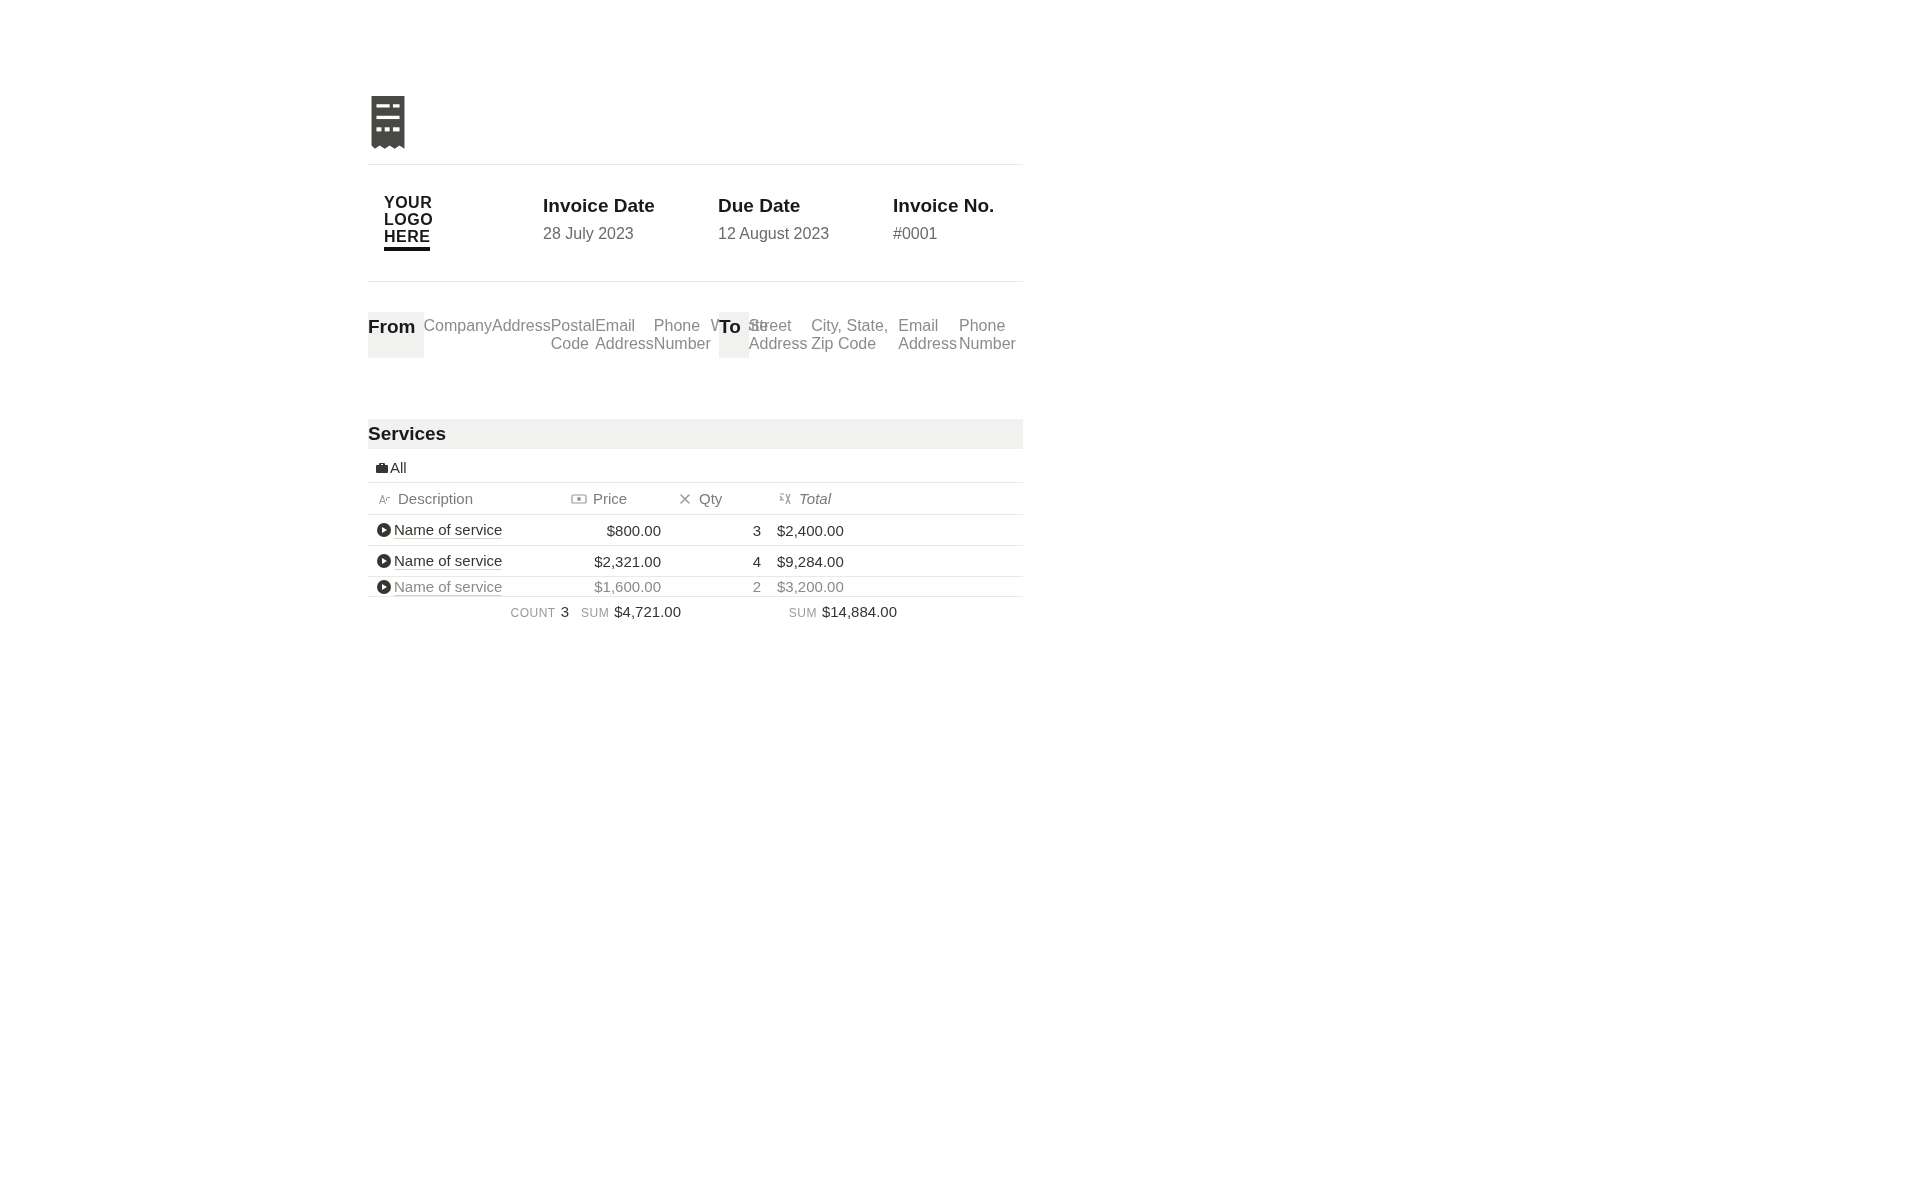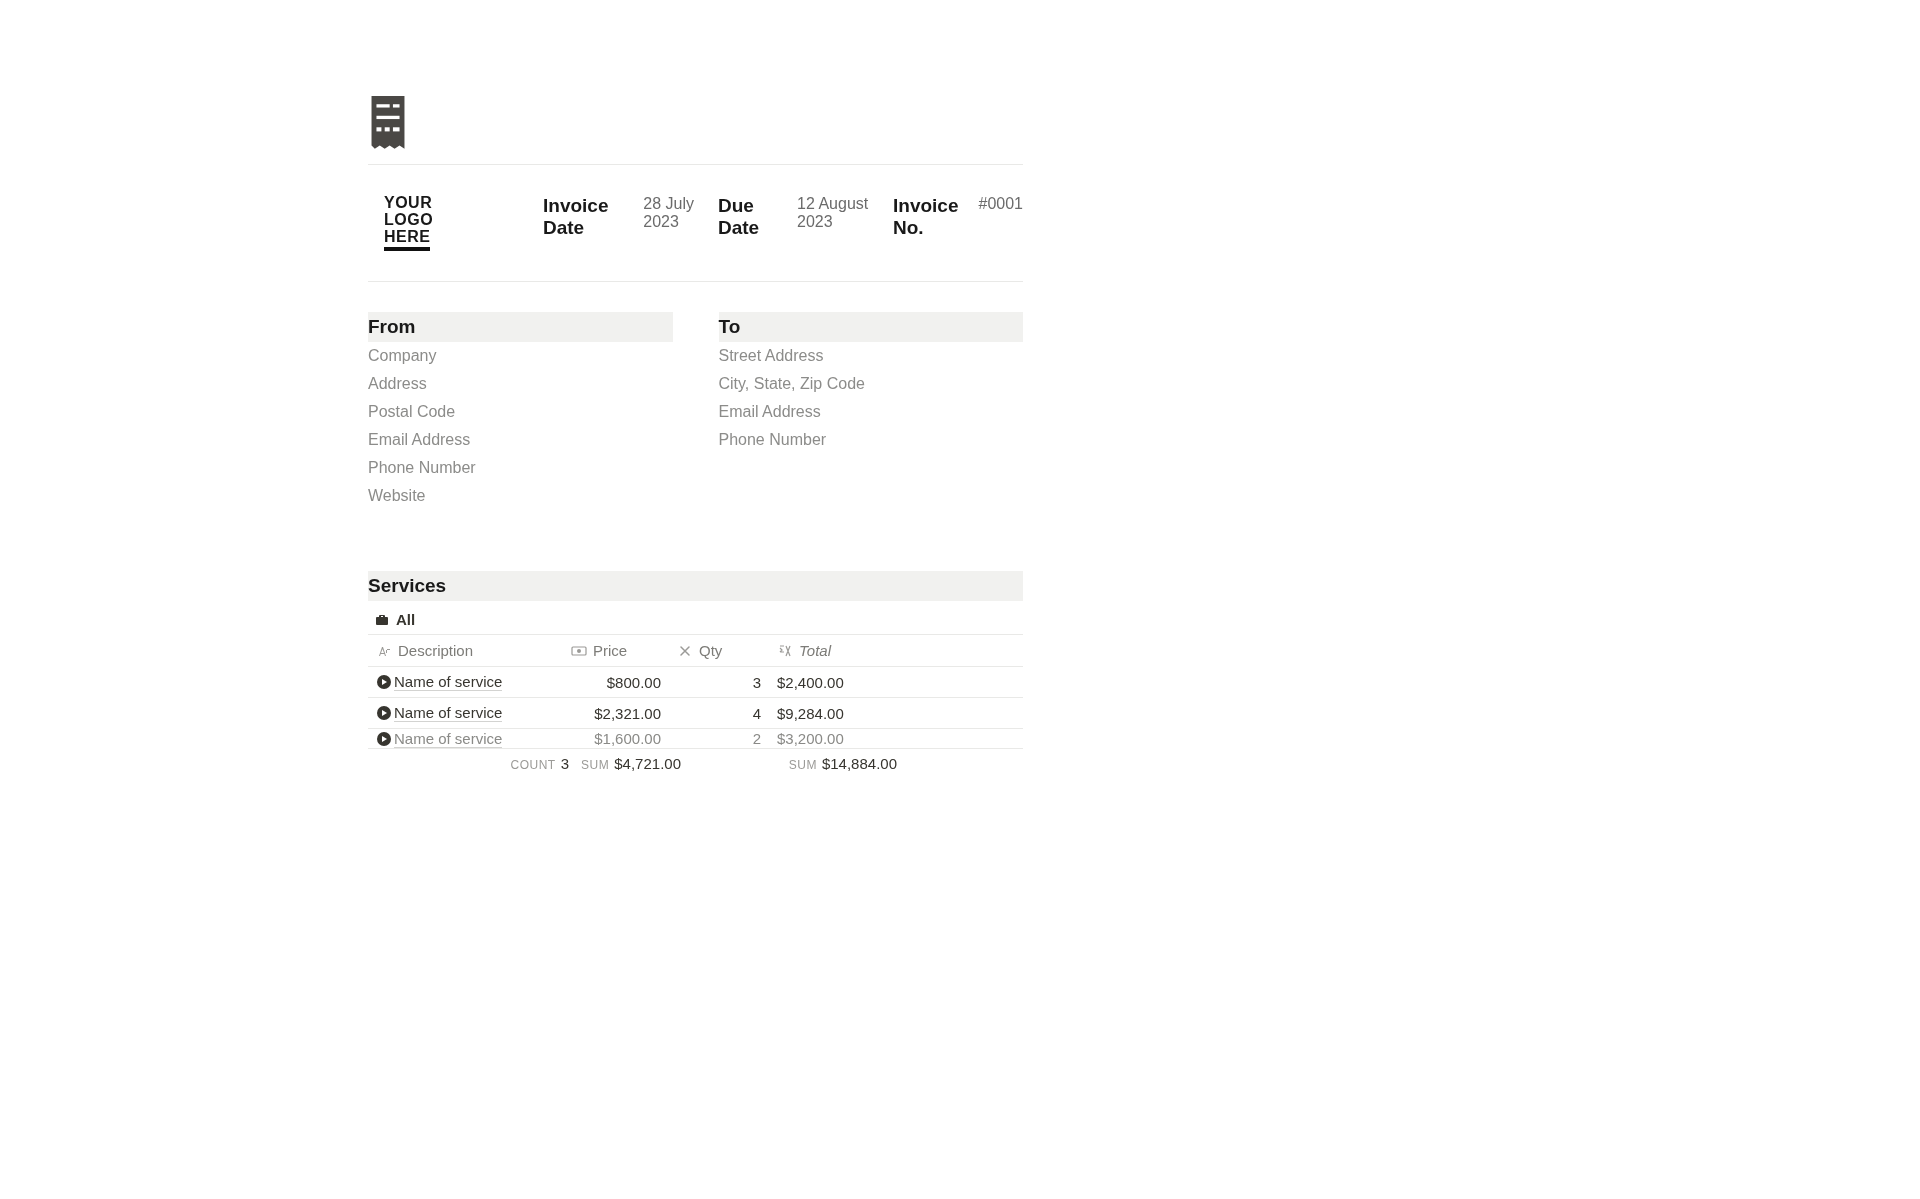--- a/index.html
+++ b/index.html
@@ -56,21 +56,21 @@
     letter-spacing: 0.5px;
     padding-left: 16px;
   }
   .logo-inner .line3 {
     border-bottom: 4px solid #111;
     display: inline-block;
     padding-bottom: 2px;
   }
   .meta-col {
     display: flex;
-    flex-direction: row;
+    flex-direction: column;
     gap: 8px;
   }
   .meta-col.invoice-date { width: 175px; }
   .meta-col.due-date { width: 175px; }
   .meta-col.invoice-no { width: 130px; }
   .meta-label {
     font-size: 19px;
     font-weight: 600;
     color: #191919;
   }
@@ -79,21 +79,21 @@
     color: #6b6b6b;
   }
   .addr-row {
     display: flex;
     gap: 46px;
     margin-top: 30px;
   }
   .addr-col {
     width: 305px;
     display: flex;
-    flex-direction: column;
+    flex-direction: row;
   }
   .section-hdr {
     background: #f1f1ef;
     font-size: 19px;
     font-weight: 600;
     padding: 4px 8px 4px 0;
     color: #191919;
   }
   .addr-field {
     font-size: 16px;
@@ -113,23 +113,22 @@
   }
   .view-tab-row {
     display: flex;
     align-items: center;
     padding: 10px 6px 6px 6px;
     border-bottom: 1px solid #e9e9e7;
   }
   .view-tab {
     display: flex;
     align-items: center;
-    gap: 6px;
     font-size: 15px;
-    font-weight: 700;
+    font-weight: 400;
     color: #37352f;
   }
   .table-header {
     display: flex;
     border-bottom: 1px solid #e9e9e7;
     font-size: 15px;
     color: #7d7c78;
   }
   .th {
     display: flex;

